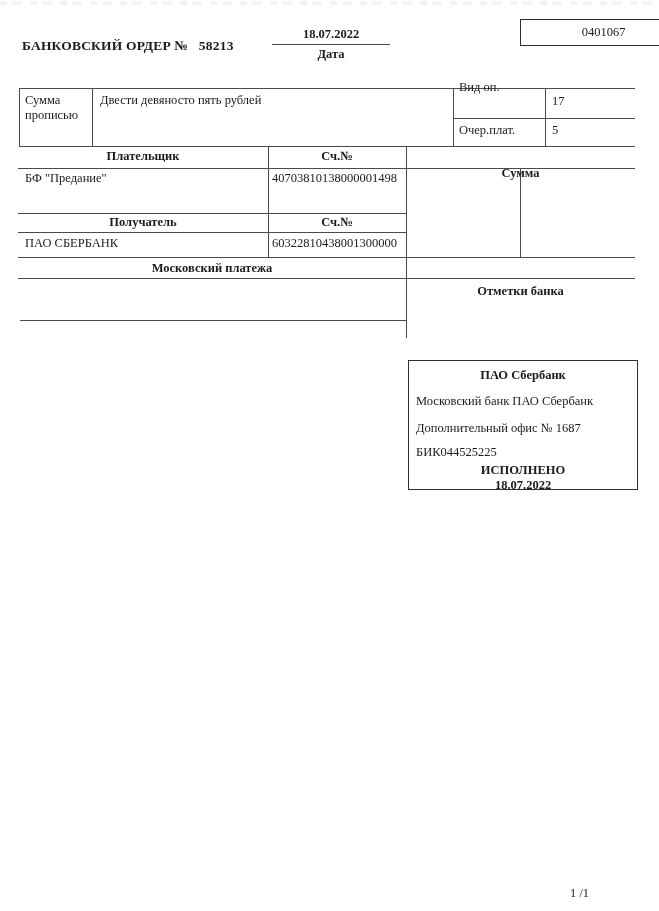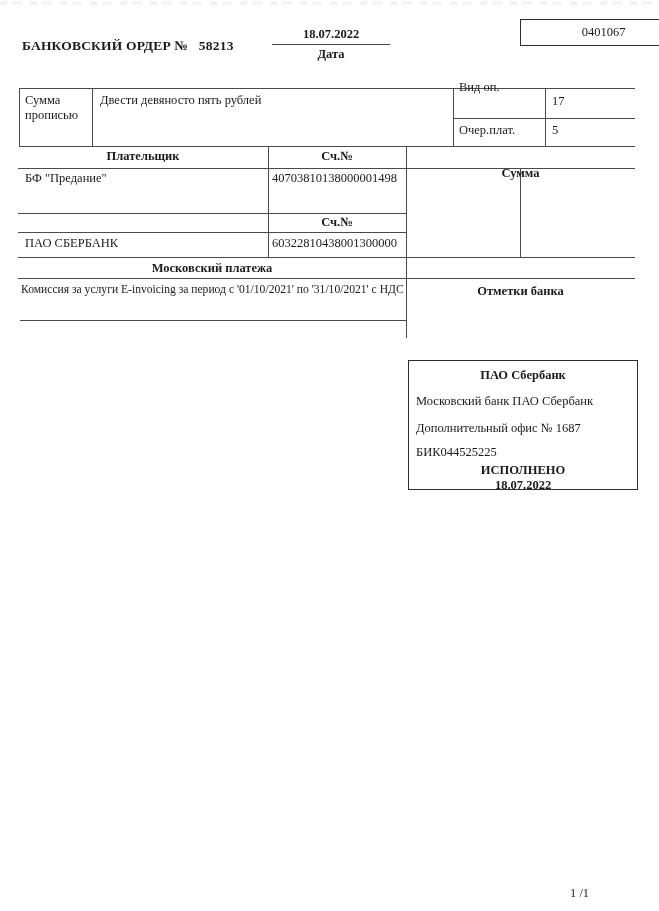--- a/index.html
+++ b/index.html
@@ -115,27 +115,27 @@
   <div class="vl" style="left:406px; top:146px; height:192px;"></div>
   <div class="vl" style="left:520px; top:168px; height:89px;"></div>
 
   <div class="t c" style="left:18px; top:149px; width:250px;">Плательщик</div>
   <div class="t c" style="left:268px; top:149px; width:138px;">Сч.№</div>
   <div class="t c" style="left:406px; top:166px; width:229px;">Сумма</div>
 
   <div class="t" style="left:25px; top:171px;">БФ "Предание"</div>
   <div class="t" style="left:272px; top:171px;">40703810138000001498</div>
 
+  <div class="t c" style="left:18px; top:215px; width:250px;">Получатель</div>
   <div class="t c" style="left:268px; top:215px; width:138px;">Сч.№</div>
 
   <div class="t" style="left:25px; top:236px;">ПАО СБЕРБАНК</div>
   <div class="t" style="left:272px; top:236px;">60322810438001300000</div>
 
   <div class="t c" style="left:18px; top:261px; width:388px;">Московский платежа</div>
-  <div class="t purpose-text" style="left:21px; top:283px;">Комиссия за услуги E-invoicing за период с '01/10/2021' по '31/10/2021' с НДС</div>
   <div class="t c" style="left:406px; top:284px; width:229px;">Отметки банка</div>
 
   <div class="stampbox">
     <div class="t c" style="left:0; top:7px; width:100%;">ПАО Сбербанк</div>
     <div class="t" style="left:7px; top:33px;">Московский банк ПАО Сбербанк</div>
     <div class="t" style="left:7px; top:60px;">Дополнительный офис № 1687</div>
     <div class="t" style="left:7px; top:84px;">БИК044525225</div>
     <div class="t c" style="left:0; top:102px; width:100%;">ИСПОЛНЕНО</div>
     <div class="t c" style="left:0; top:117px; width:100%;">18.07.2022</div>
   </div>

